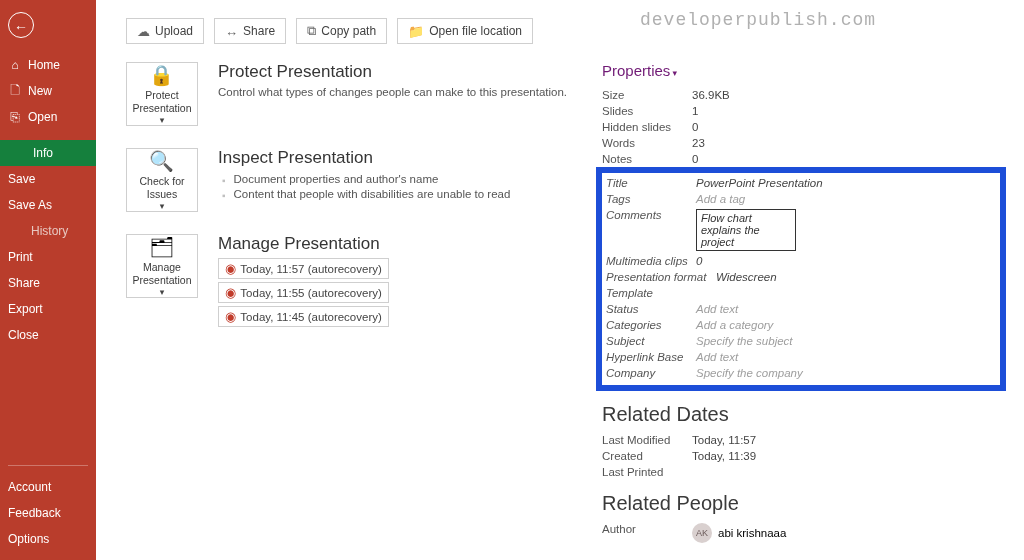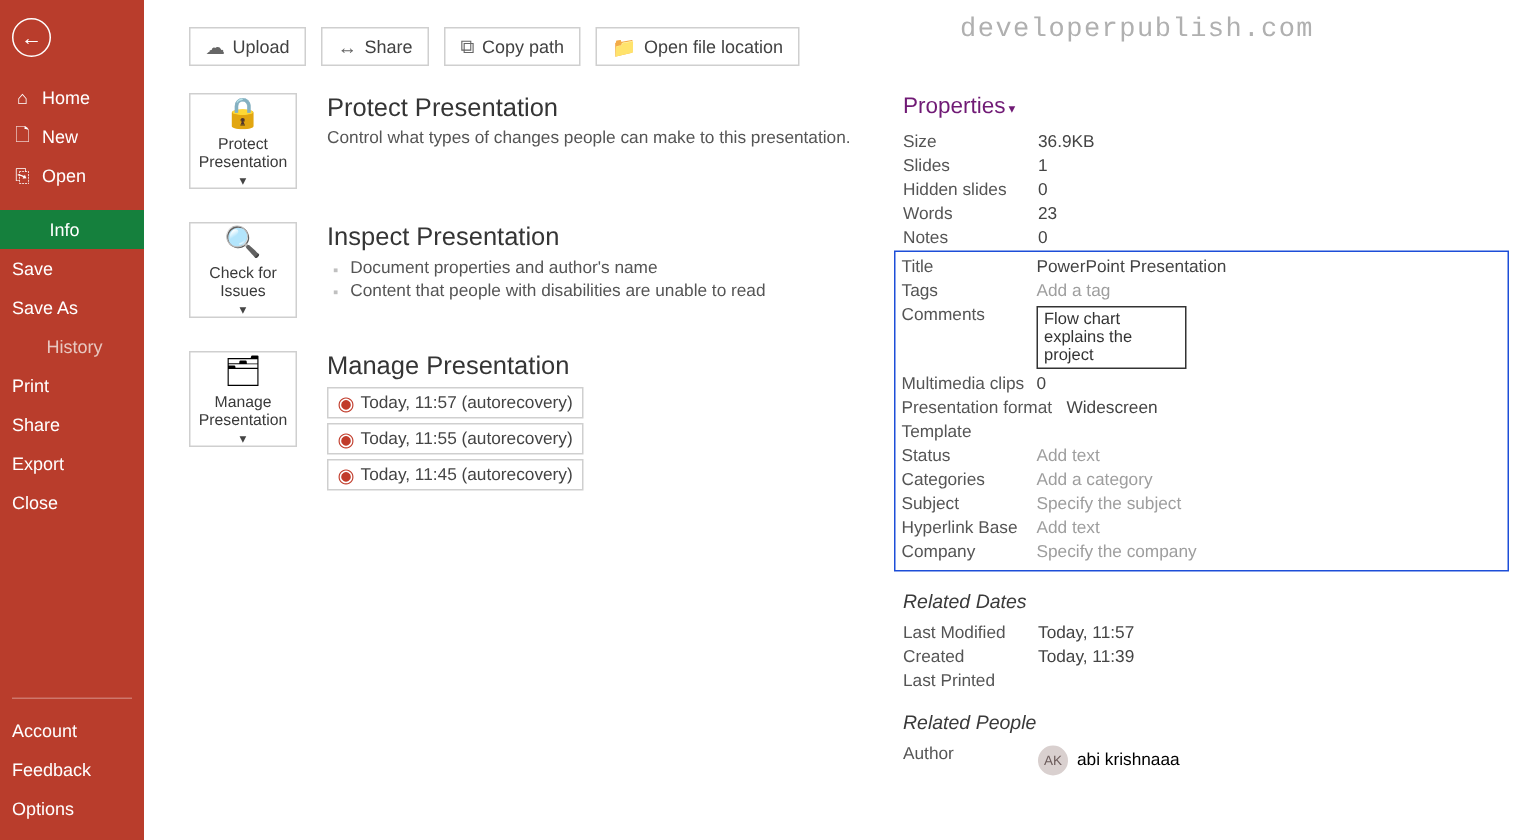--- a/index.html
+++ b/index.html
@@ -34,22 +34,22 @@
 .bullets li { font-size: 11.5px; color: #555; margin-left: 4px; display: flex; align-items: flex-start; gap: 8px; padding: 1px 0; }
 .bullets li::before { content: "▪"; color: #c0c0c0; font-size: 10px; margin-top: 2px; }
 .autorec-row { display: flex; align-items: center; gap: 4px; border: 1px solid #cfcfcf; padding: 2px 6px; font-size: 11.5px; color: #444; margin-bottom: 3px; cursor: pointer; width: fit-content; }
 .autorec-row .dot { color: #c13b2a; font-size: 13px; }
 .props-head { font-size: 15px; color: #701a75; margin-bottom: 8px; }
 .props-head .carets { font-size: 9px; margin-left: 2px; }
 .prop-row { display: flex; font-size: 11.5px; padding: 2px 0; }
 .prop-row .k { width: 90px; color: #555; }
 .prop-row .v { color: #444; }
 .prop-row .ph { color: #9e9e9e; }
-.group-head { font-size: 13px; color: #3a3a3a; margin: 12px 0 6px; font-style: italic; }
-.box-region { border: 1px solid #1d4ed8; padding: 2px 4px 4px; margin-left: -6px; }
+.group-head { font-size: 20px; color: #3a3a3a; margin: 12px 0 6px; }
+.box-region { border: 6px solid #1d4ed8; padding: 2px 4px 4px; margin-left: -6px; font-style: italic; }
 .comment-box { border: 1px solid #333; padding: 2px 4px; font-size: 11px; width: 100px; min-height: 30px; color: #333; }
 .avatar { width: 20px; height: 20px; border-radius: 50%; background: #d9d0cf; display: inline-flex; align-items: center; justify-content: center; font-size: 9px; color: #6b5b5a; margin-right: 6px; }
 .author-row { display: flex; align-items: center; }
 </style>
 </head>
 <body>
 
 <div class="watermark">developerpublish.com</div>
 
 <div class="sidebar">

